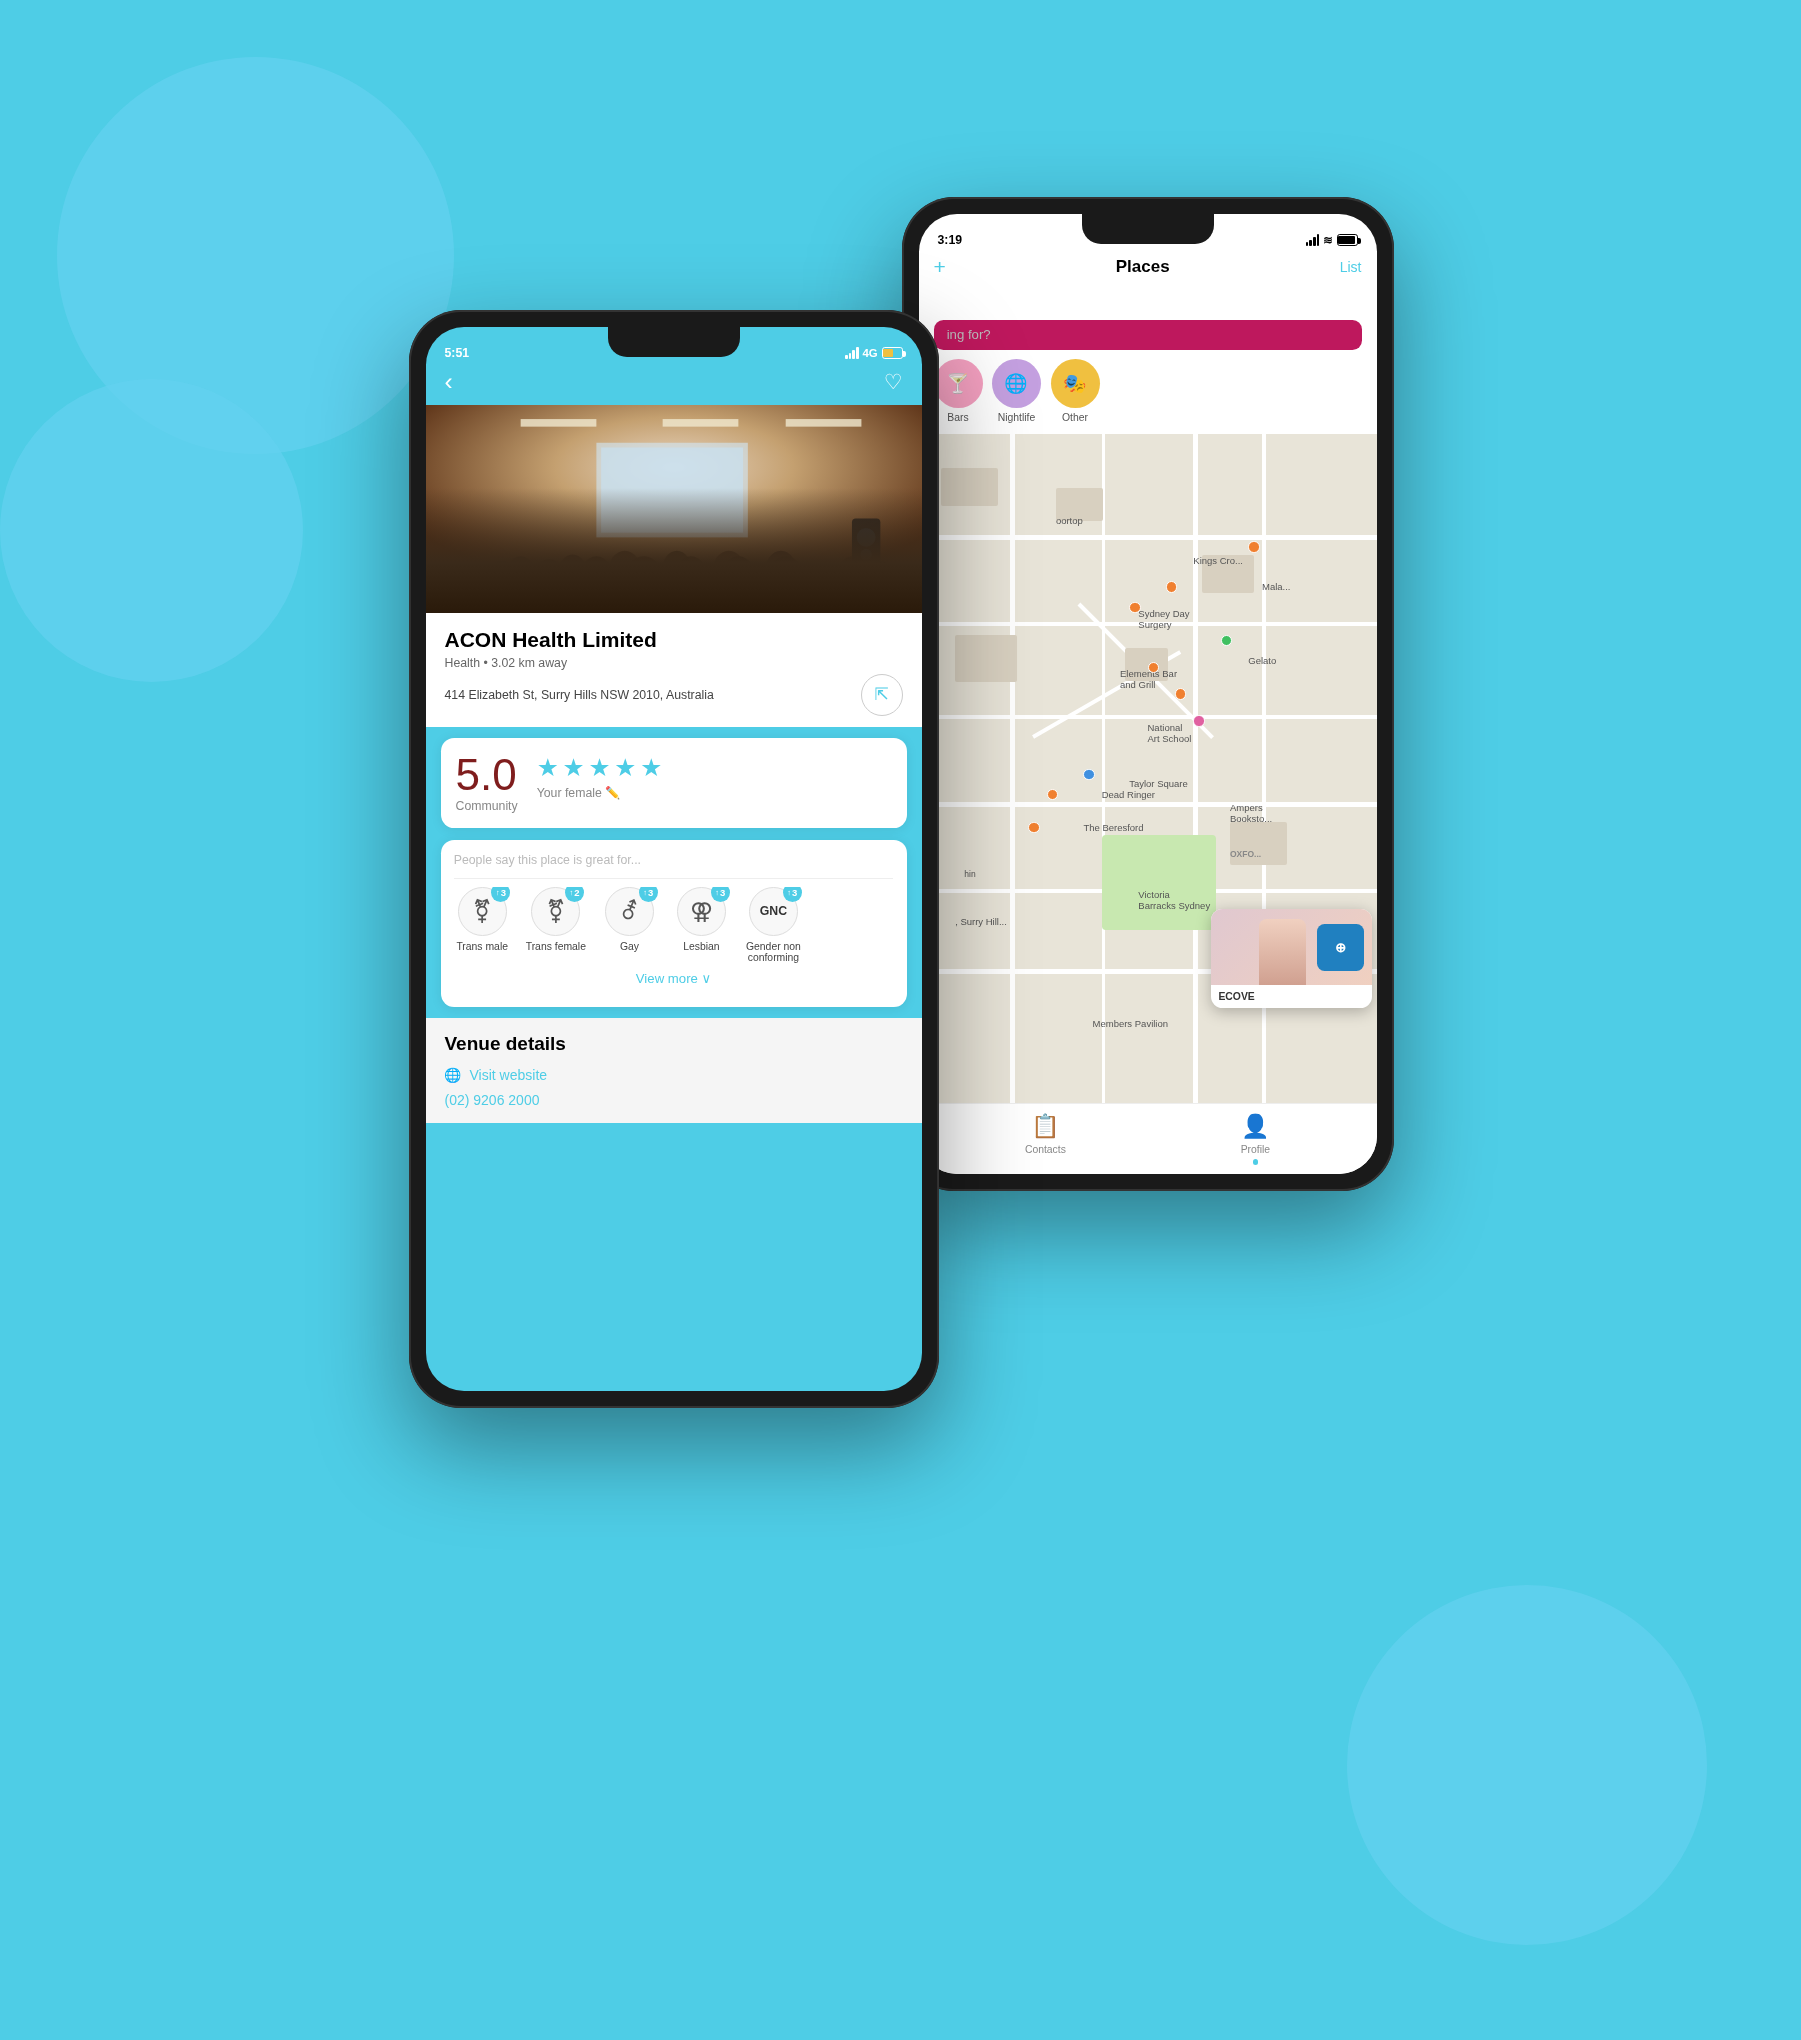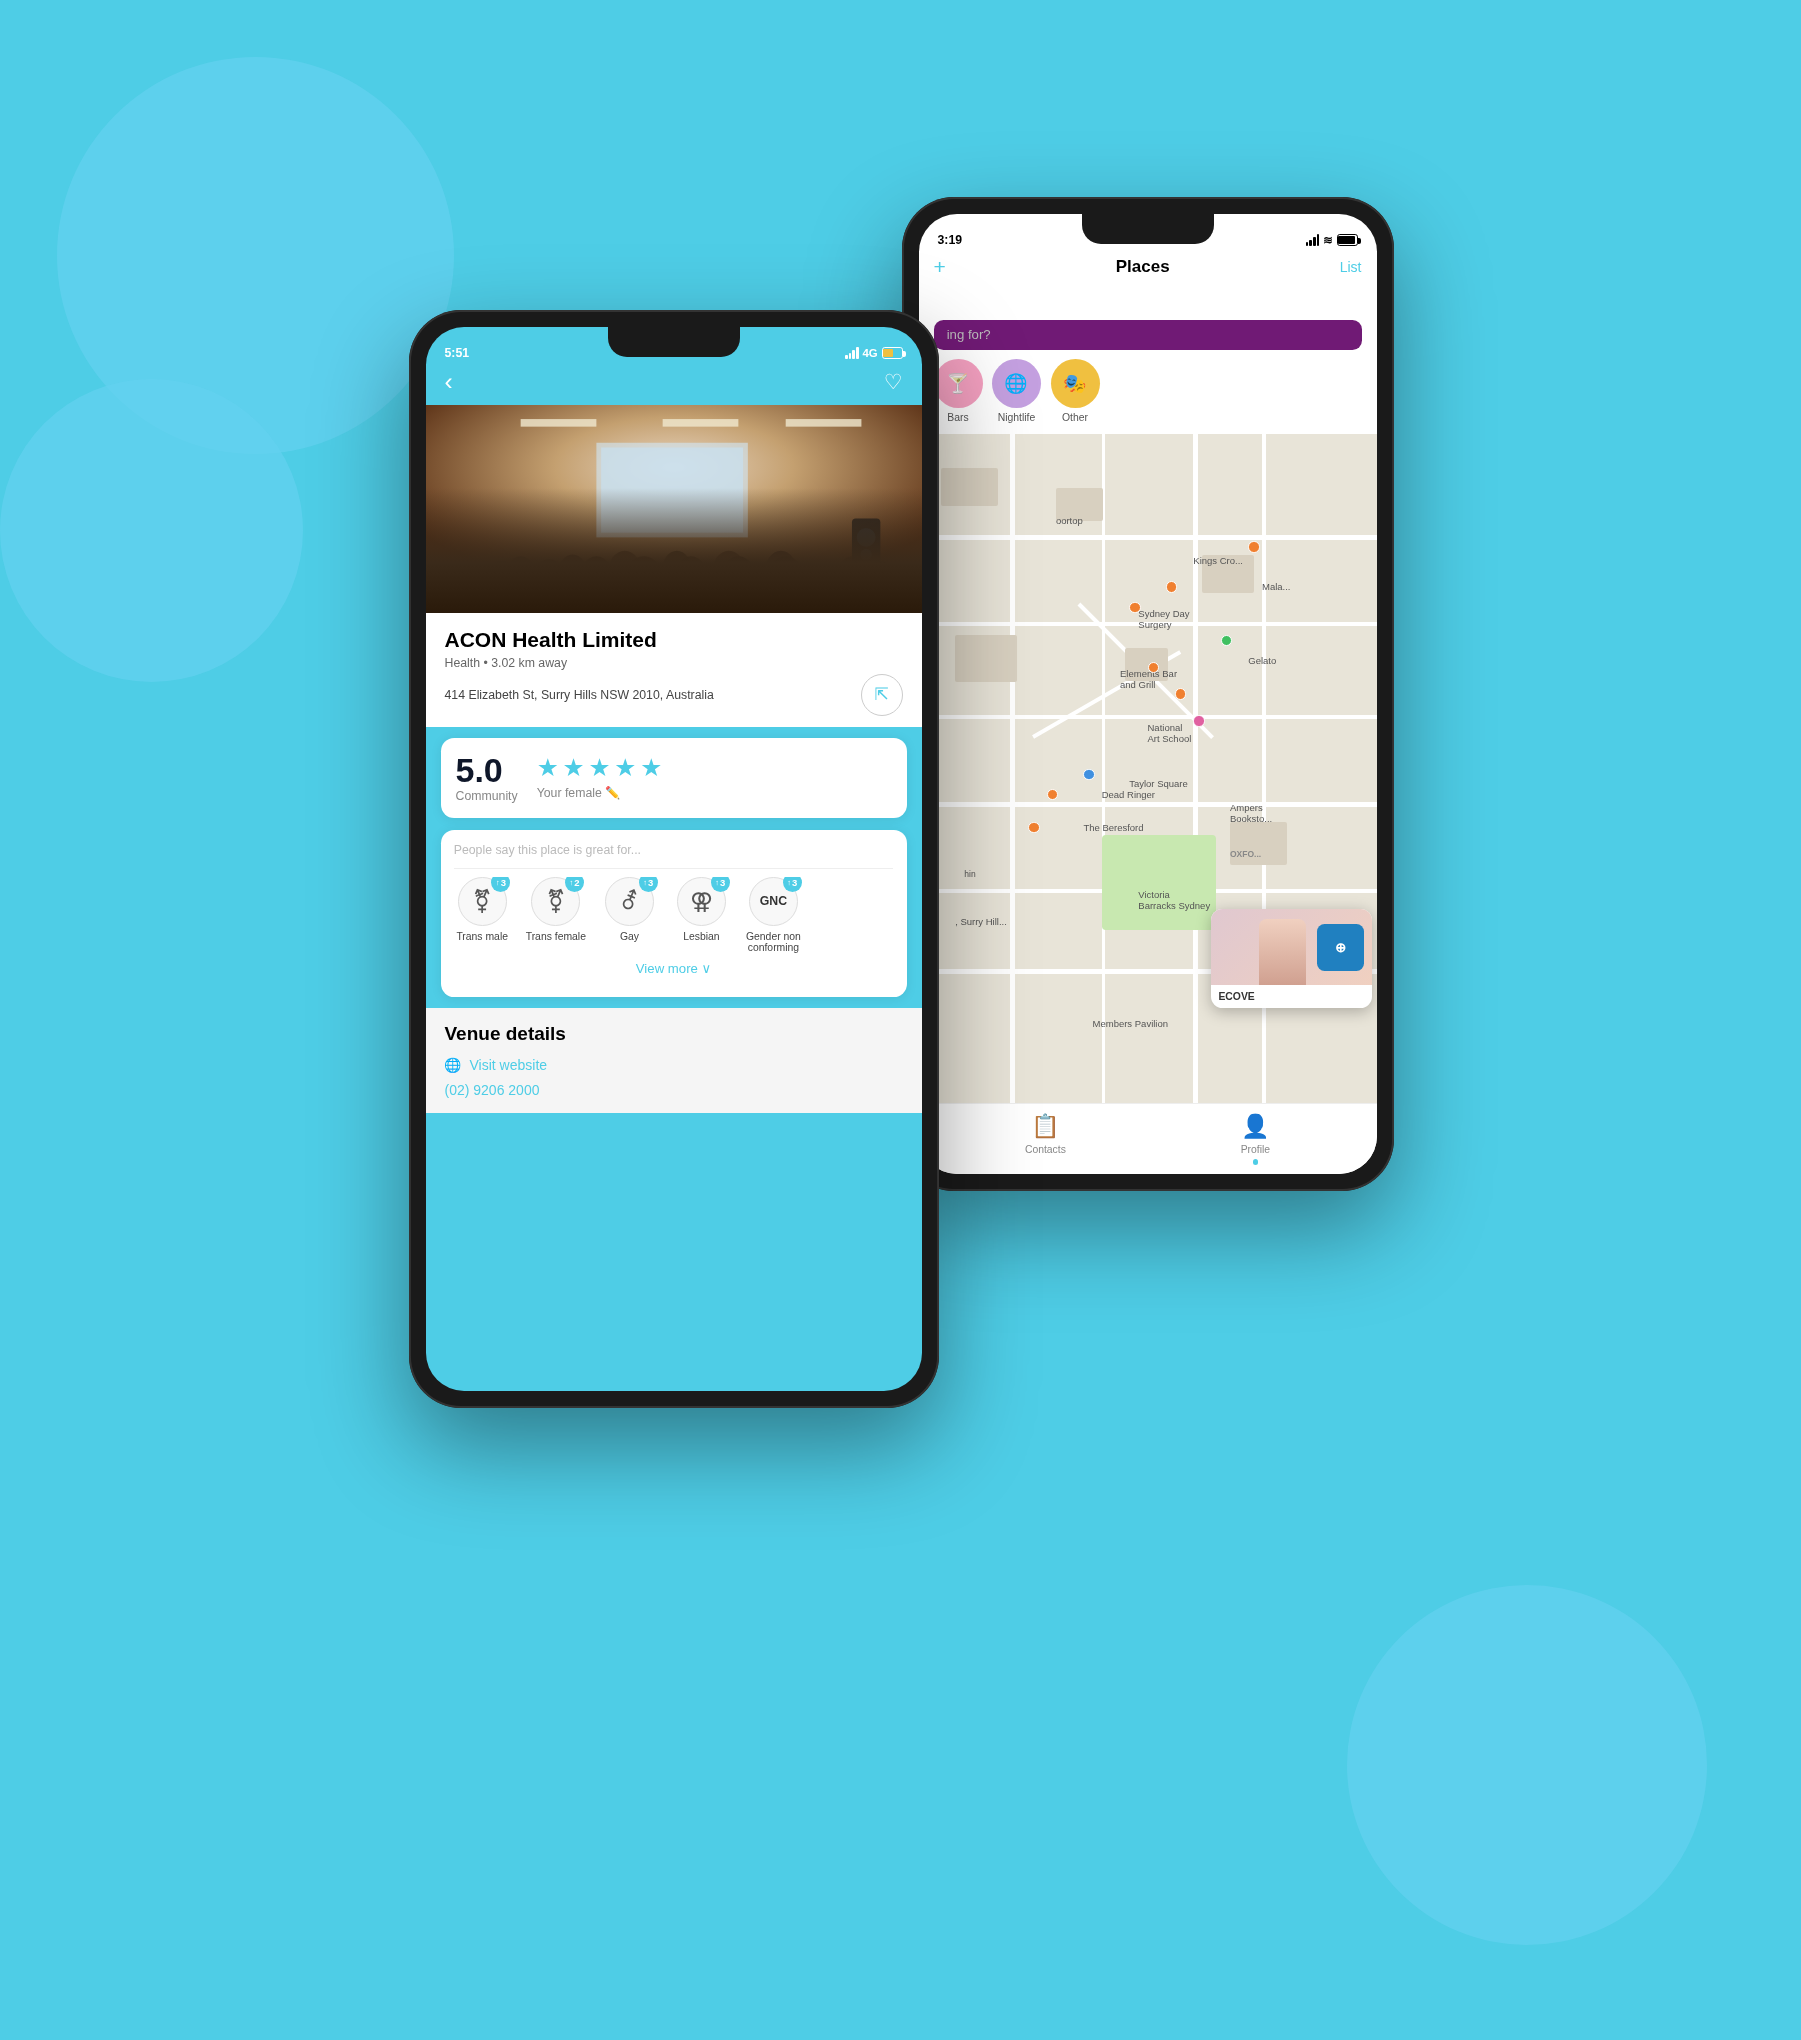--- a/index.html
+++ b/index.html
@@ -233,23 +233,23 @@
       align-items: flex-start;
       gap: 19px;
     }
 
     .rating-score-block {
       display: flex;
       flex-direction: column;
     }
 
     .rating-score {
-      font-size: 34px;
-      font-weight: 700;
-      color: #0f172a;
+      font-size: 44px;
+      font-weight: 400;
+      color: #7f1d1d;
       line-height: 1;
     }
 
     .rating-label {
       font-size: 12.3px;
       color: #888;
       margin-top: 1.9px;
     }
 
     .stars-block {
@@ -413,21 +413,21 @@
       color: #000;
     }
 
     .map-list-btn {
       font-size: 14px;
       color: #4ecde6;
       cursor: pointer;
     }
 
     .search-bar {
-      background: #701a75;
+      background: #be185d;
       border-radius: 9.5px;
       padding: 7.6px 13.2px;
       font-size: 13.2px;
       color: #bbb;
       margin-bottom: 9.5px;
       margin-top: 41px;
     }
 
     .category-scroll {
       display: flex;

